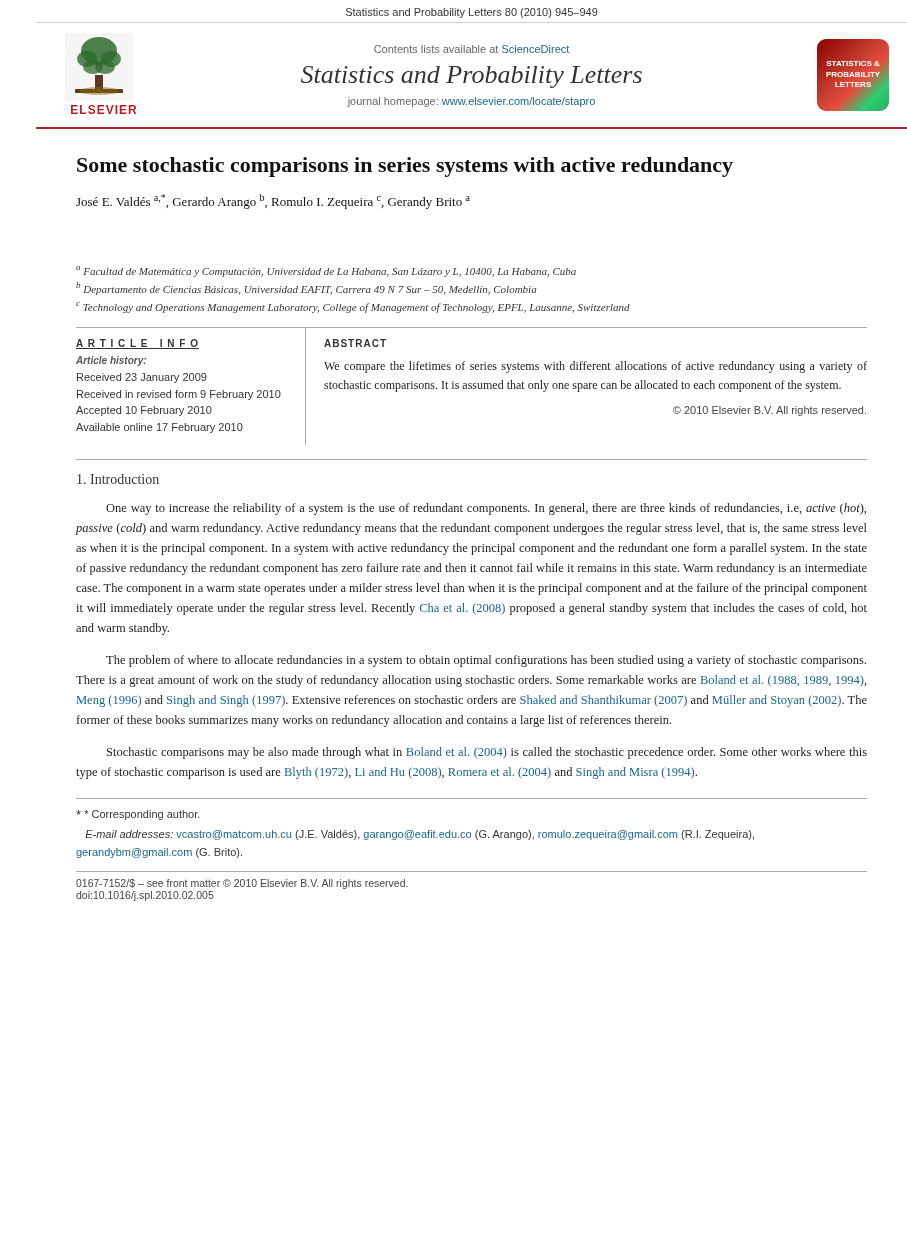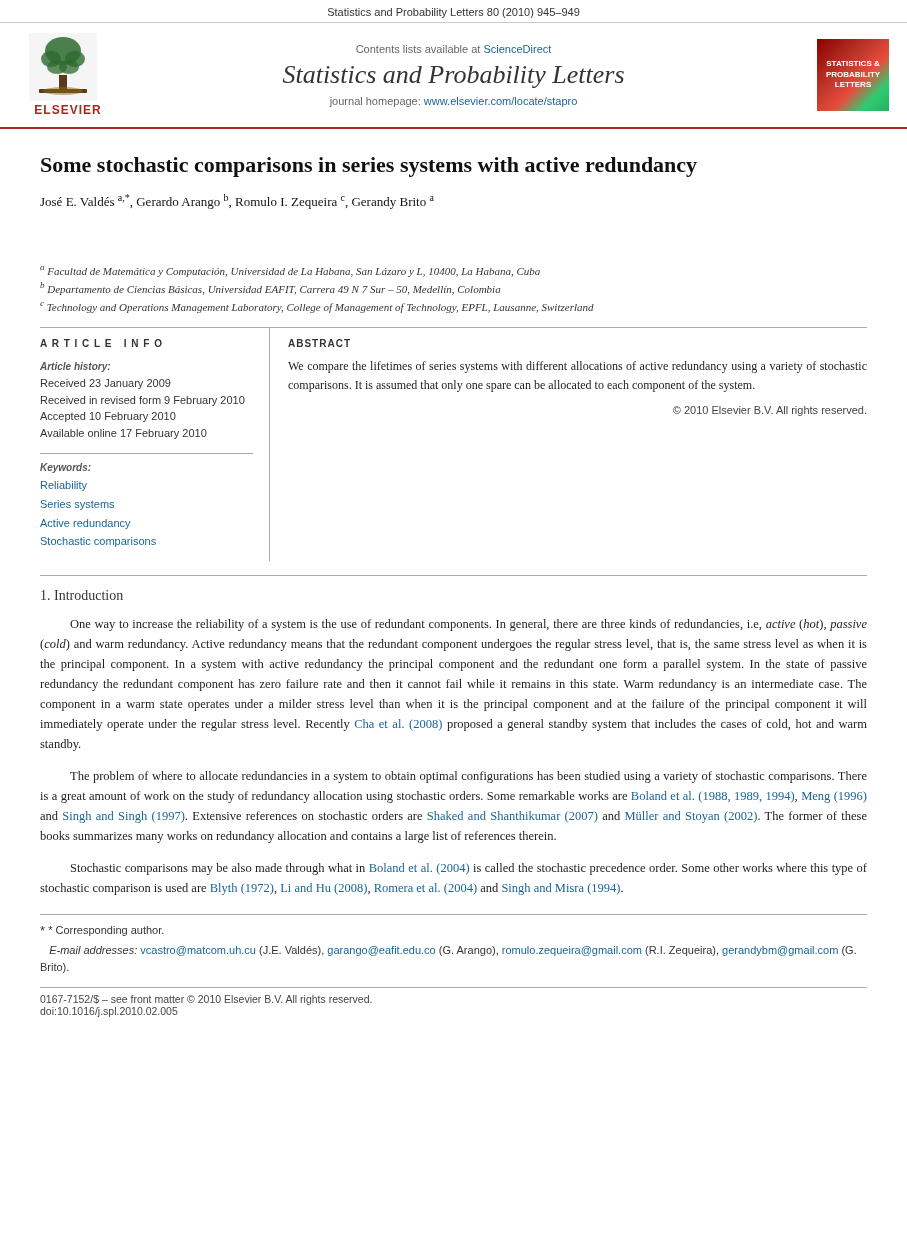--- a/index.html
+++ b/index.html
@@ -9,20 +9,21 @@
       display: flex;
       justify-content: center;
       align-items: flex-start;
       min-height: 1238px;
     }
     .page {
       width: 907px;
       min-height: 1238px;
       background: #fff;
       position: relative;
+      padding-left: 36px;
     }
     .top-bar {
       text-align: center;
       font-size: 11px;
       color: #333;
       padding: 6px 0 4px 0;
       border-bottom: 1px solid #ccc;
       font-family: Arial, sans-serif;
     }
     .journal-header {
@@ -98,20 +99,21 @@
       flex-direction: column;
       align-items: center;
       justify-content: center;
       color: white;
       font-size: 8px;
       font-weight: bold;
       font-family: Arial, sans-serif;
       text-align: center;
       line-height: 1.3;
       padding: 4px;
+      border-radius: 9px;
     }
     .content {
       padding: 0 40px;
     }
     .paper-title {
       font-size: 22px;
       font-weight: bold;
       color: #111;
       margin: 22px 0 10px 0;
       line-height: 1.3;
@@ -148,22 +150,23 @@
       padding: 10px 16px 10px 0;
       border-right: 1px solid #aaa;
       font-size: 11px;
       font-family: Arial, sans-serif;
     }
     .article-info h4 {
       font-size: 10px;
       text-transform: uppercase;
       letter-spacing: 1px;
       color: #333;
-      margin-bottom: 12px;
-      font-weight: bold;
+      margin-bottom: 6px;
+      font-weight: bold;
+      text-decoration: underline;
     }
     .article-info .section-title {
       font-size: 10px;
       font-style: italic;
       color: #555;
       margin-bottom: 3px;
       font-weight: bold;
     }
     .article-info .date-line {
       font-size: 11px;
@@ -322,27 +325,20 @@
     <div class="two-col">
 
       <div class="article-info">
         <h4>A R T I C L E &nbsp; I N F O</h4>
         <div class="section-title">Article history:</div>
         <div class="date-line">Received 23 January 2009</div>
         <div class="date-line">Received in revised form 9 February 2010</div>
         <div class="date-line">Accepted 10 February 2010</div>
         <div class="date-line">Available online 17 February 2010</div>
 
-        <div class="keywords-section">
-          <div class="section-title">Keywords:</div>
-          <a class="keyword-item">Reliability</a>
-          <a class="keyword-item">Series systems</a>
-          <a class="keyword-item">Active redundancy</a>
-          <a class="keyword-item">Stochastic comparisons</a>
-        </div>
       </div>
 
       <div class="abstract-col">
         <h4>ABSTRACT</h4>
         <div class="abstract-text">We compare the lifetimes of series systems with different allocations of active redundancy using a variety of stochastic comparisons. It is assumed that only one spare can be allocated to each component of the system.</div>
         <div class="copyright">© 2010 Elsevier B.V. All rights reserved.</div>
       </div>
     </div>
 
     <div class="main-text">

